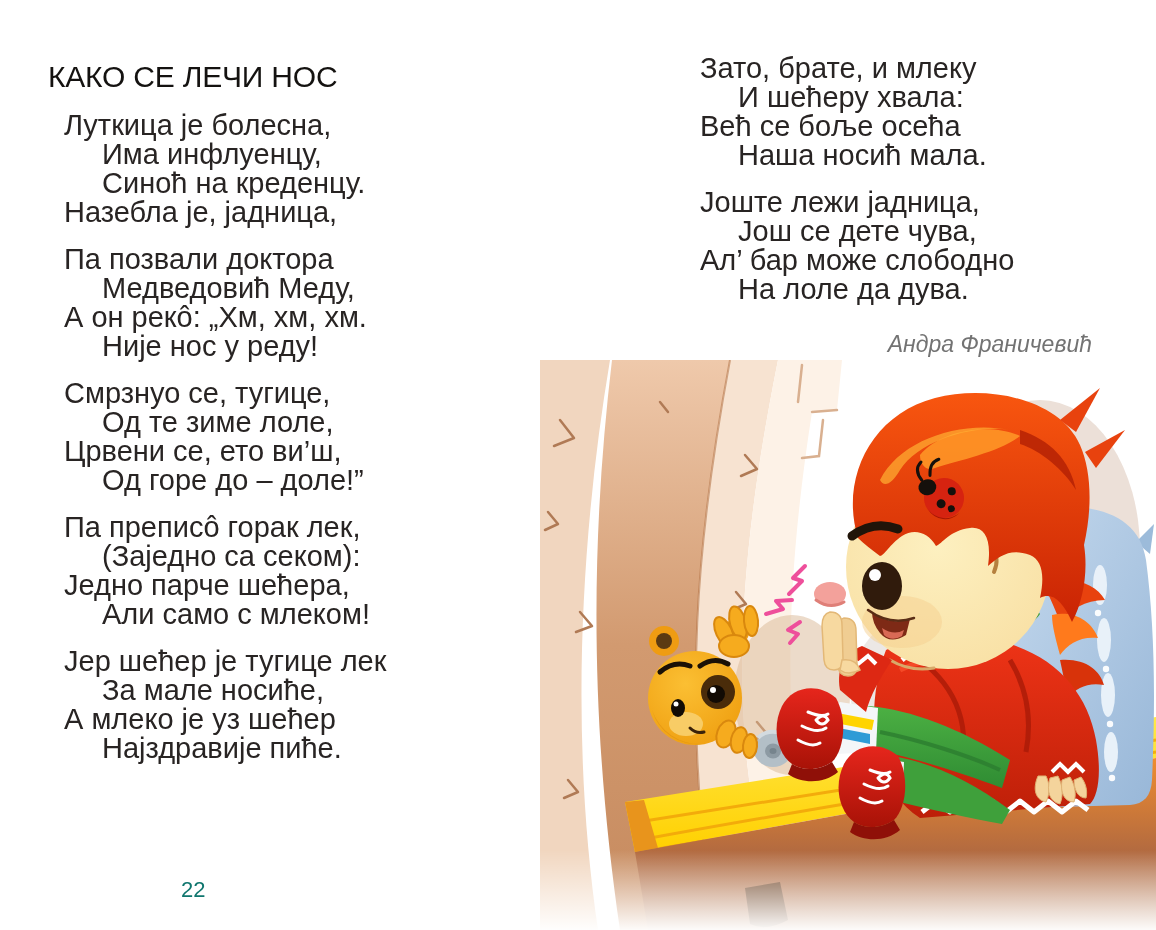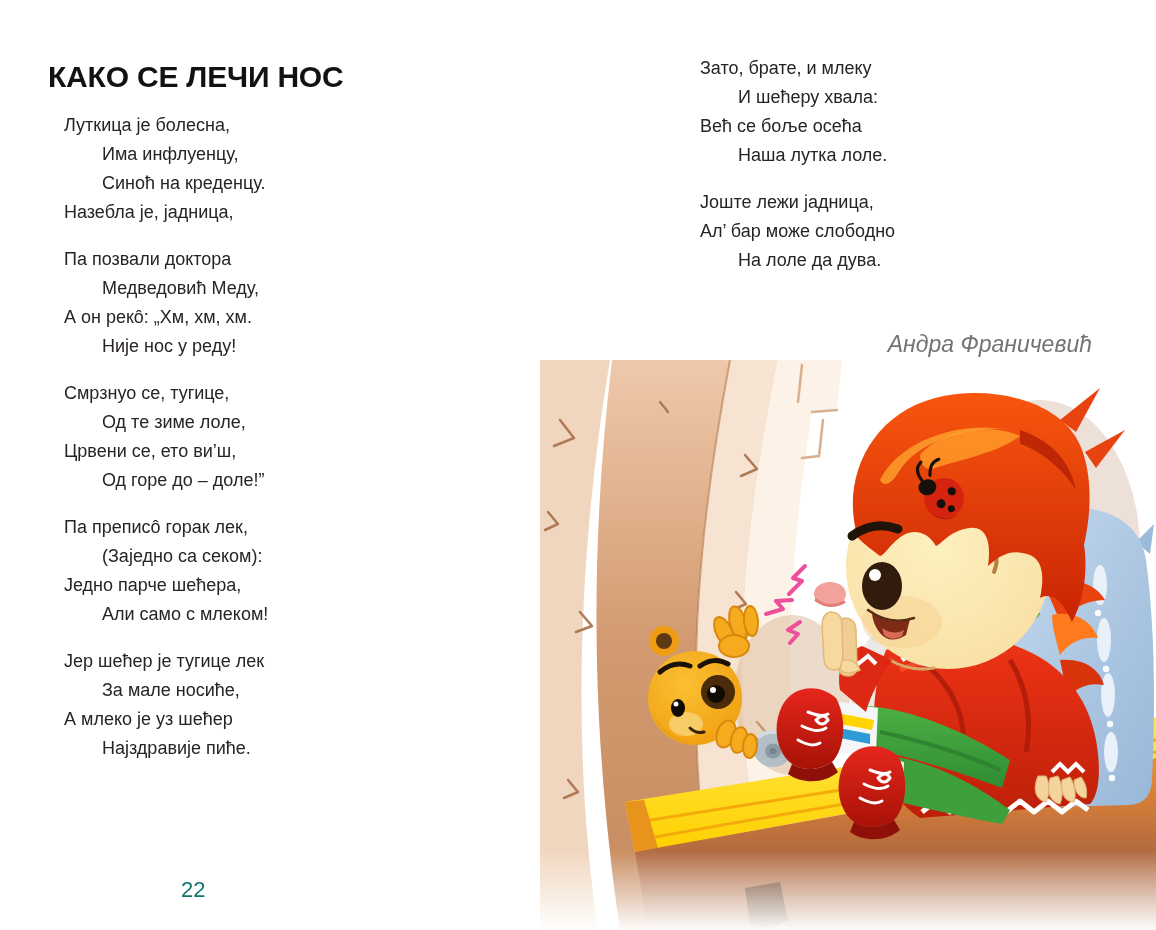--- a/index.html
+++ b/index.html
@@ -3,23 +3,23 @@
 <meta charset="utf-8">
 <style>
   html,body{margin:0;padding:0;}
   body{
     width:1156px;height:930px;position:relative;overflow:hidden;
     background:#ffffff;color:#262220;
     font-family:"Liberation Sans","DejaVu Sans",sans-serif;
   }
   .page-title{
     position:absolute;left:48px;top:60px;margin:0;
-    font-size:30px;font-weight:700;letter-spacing:-0.2px;color:#141210;
+    font-size:30px;font-weight:400;letter-spacing:-0.2px;color:#141210;
   }
-  .poem{position:absolute;font-size:18px;line-height:29px;color:#282423;}
+  .poem{position:absolute;font-size:29px;line-height:29px;color:#282423;}
   .poem-left{left:64px;top:111px;}
   .poem-right{left:700px;top:54px;}
   .stanza{margin:0 0 18px 0;}
   .line{white-space:nowrap;}
   .line.indent{padding-left:38px;}
   .author{
     position:absolute;left:640px;top:331px;width:452px;
     text-align:right;font-style:italic;font-size:23px;color:#737373;
   }
   .page-number{position:absolute;left:181px;top:877px;font-size:22px;color:#0f766e;}
@@ -61,24 +61,25 @@
     <div class="line">А млеко је уз шећер</div>
     <div class="line indent">Најздравије пиће.</div>
   </div>
 </div>
 
 <div class="poem poem-right">
   <div class="stanza">
     <div class="line">Зато, брате, и млеку</div>
     <div class="line indent">И шећеру хвала:</div>
     <div class="line">Већ се боље осећа</div>
-    <div class="line indent">Наша лутка лоле.</div>
+    <div class="line indent">Наша носић мала.</div>
   </div>
   <div class="stanza">
     <div class="line">Јоште лежи јадница,</div>
+    <div class="line indent">Још се дете чува,</div>
     <div class="line">Ал’ бар може слободно</div>
     <div class="line indent">На лоле да дува.</div>
   </div>
 </div>
 
 <div class="author">Андра Франичевић</div>
 
 <div class="page-number">22</div>
 
 <svg class="illustration" viewBox="0 0 616 570" xmlns="http://www.w3.org/2000/svg">

